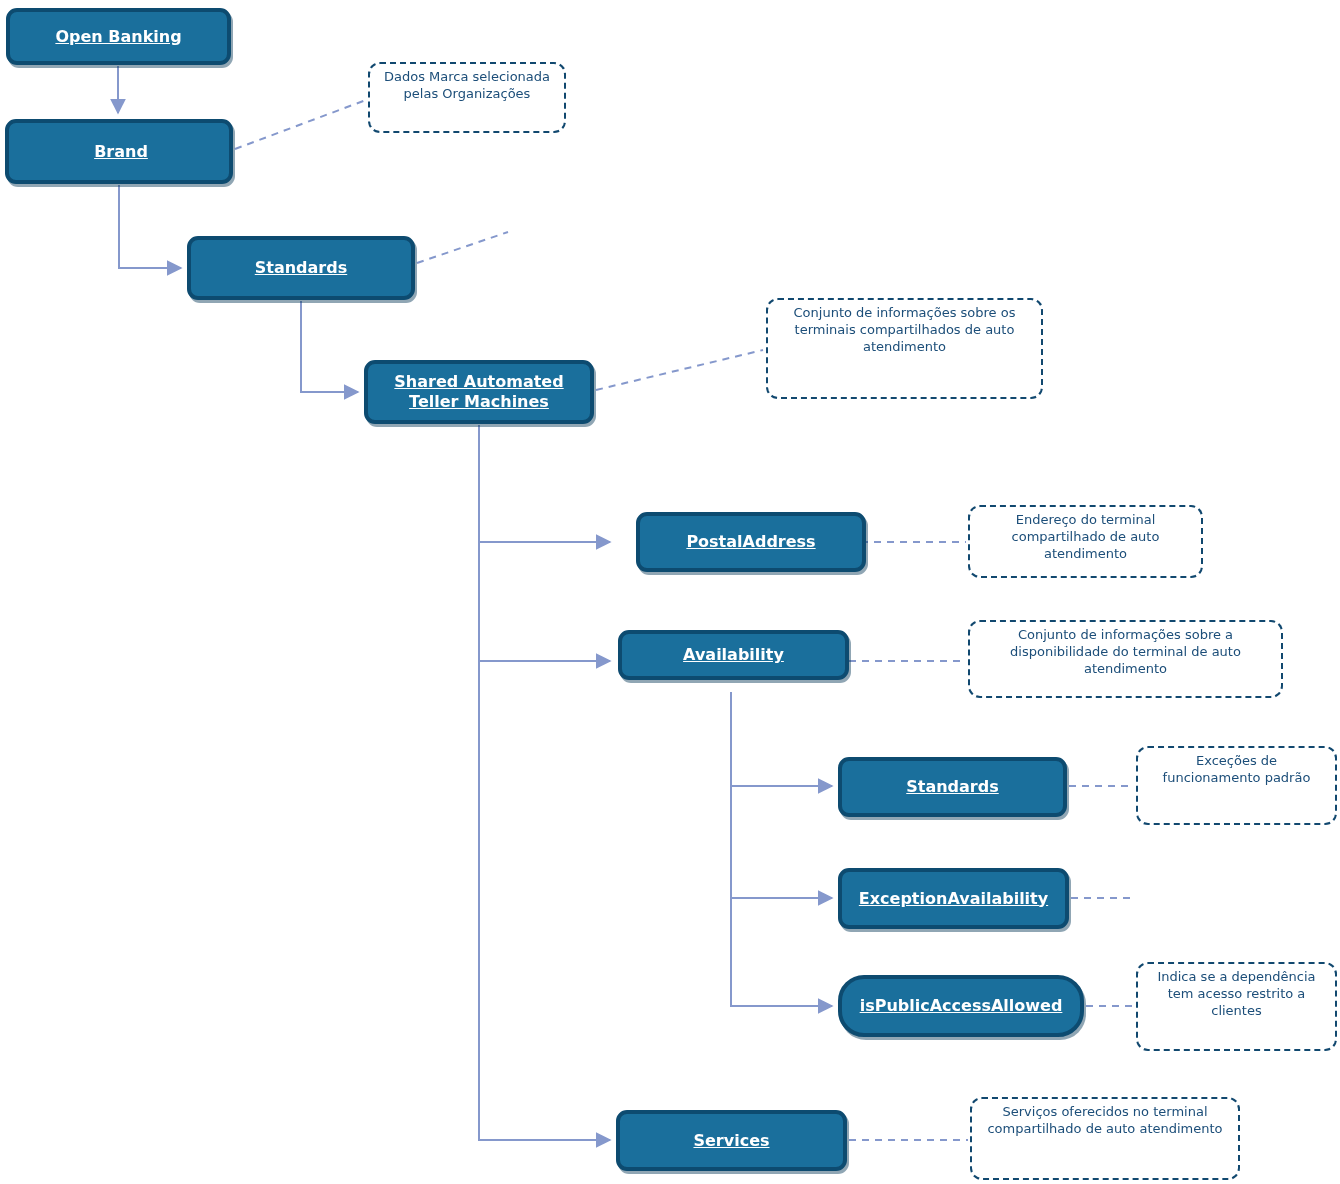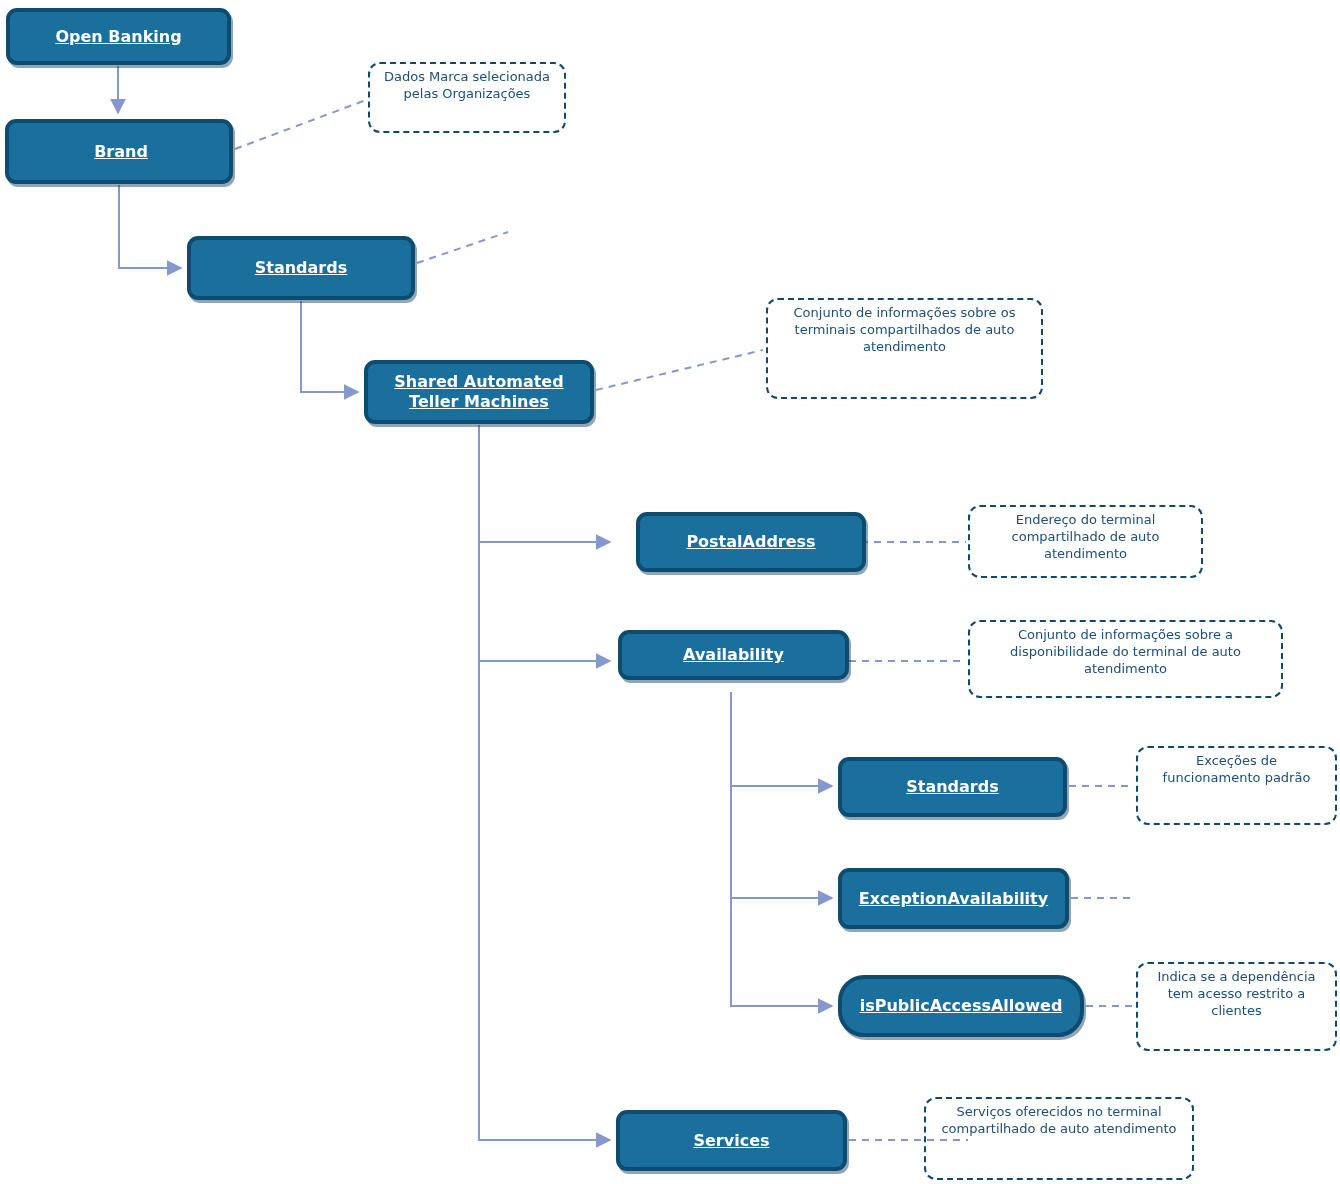--- a/index.html
+++ b/index.html
@@ -146,17 +146,17 @@
 
   <div class="annotation" style="left:1136px; top:746px; width:201px; height:79px;">
     <span>Exceções de funcionamento padrão</span>
   </div>
 
 
   <div class="annotation" style="left:1136px; top:962px; width:201px; height:89px;">
     <span>Indica se a dependência tem acesso restrito a clientes</span>
   </div>
 
-  <div class="annotation" style="left:924px; top:1097px; width:270px; height:83px;">
+  <div class="annotation" style="left:970px; top:1097px; width:270px; height:83px;">
     <span>Serviços oferecidos no terminal compartilhado de auto atendimento</span>
   </div>
 
 </div>
 
 </body></html>

